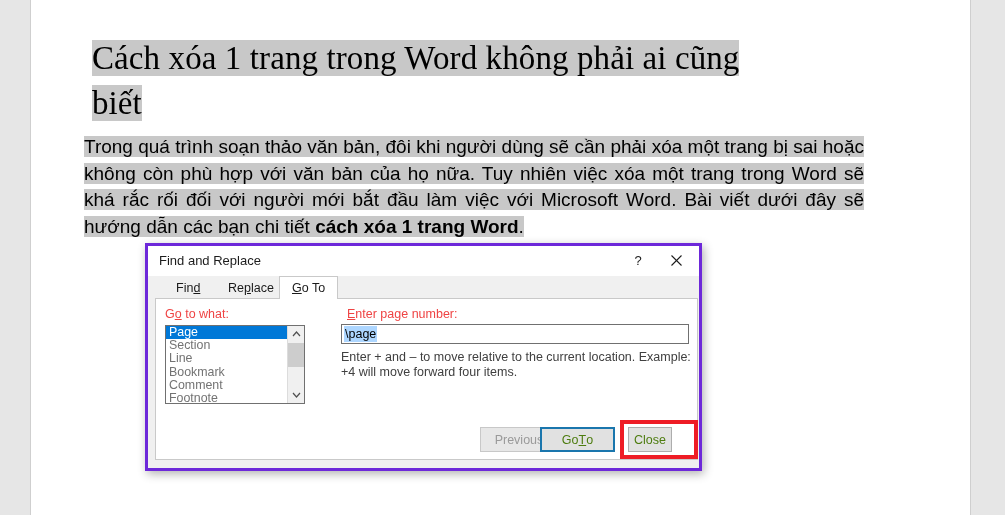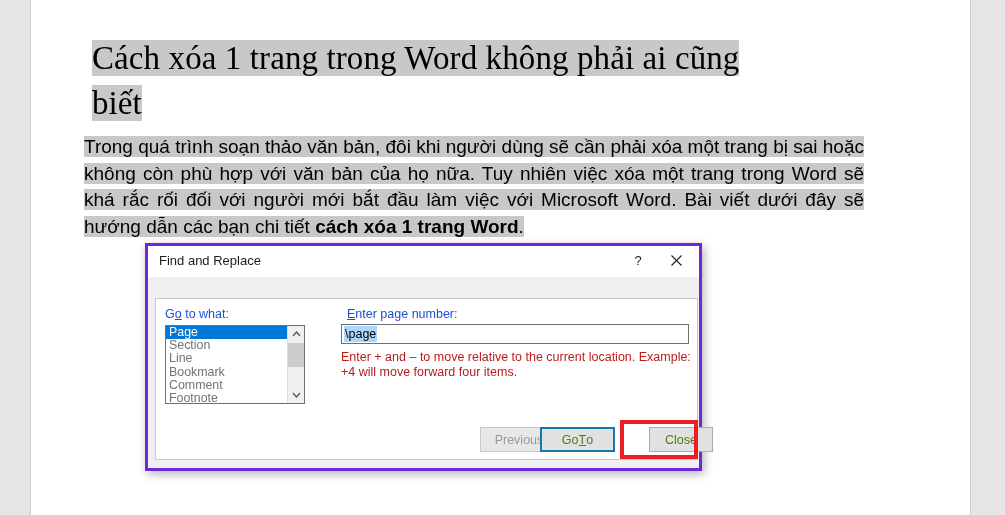--- a/index.html
+++ b/index.html
@@ -155,21 +155,21 @@
     width: 543px;
     height: 162px;
     background: #ffffff;
     border: 1px solid #c9c9c9;
     box-sizing: border-box;
   }
 
   .field-label {
     position: absolute;
     font-size: 12.5px;
-    color: #1d4ed8;
+    color: #ef4444;
   }
   .ul { text-decoration: underline; }
 
   #label-goto-what { left: 9px; top: 8px; }
   #label-page-number { left: 191px; top: 8px; }
 
   
   #listbox {
     position: absolute;
     left: 9px;
@@ -260,21 +260,21 @@
     padding: 0 1px;
     pointer-events: none;
   }
 
   #hint-text {
     position: absolute;
     left: 185px;
     top: 51px;
     width: 350px;
     font-size: 12.5px;
-    color: #b91c1c;
+    color: #404040;
     line-height: 15px;
   }
 
   
   .dlg-button {
     position: absolute;
     height: 25px;
     background: #e1e1e1;
     border: 1px solid #adadad;
     box-sizing: border-box;
@@ -297,22 +297,21 @@
   }
   #btn-goto {
     left: 384px;
     top: 128px;
     width: 75px;
     border: 2px solid #1a76ad;
   }
   #btn-close {
     left: 472px;
     top: 128px;
-    width: 64px;
-    margin-left: 21px;
+    width: 44px;
   }
   #red-highlight {
     position: absolute;
     left: 464px;
     top: 121px;
     width: 78px;
     height: 39px;
     border: 4px solid #ee1c25;
     box-sizing: border-box;
     pointer-events: none;
@@ -341,20 +340,25 @@
     <div id="dlg-title">Find and Replace</div>
     <div class="titlebar-btn" id="dlg-help-btn">?</div>
     <div class="titlebar-btn" id="dlg-close-btn">
       <svg width="13" height="13" viewBox="0 0 13 13" aria-hidden="true">
           <line x1="1.5" y1="1.5" x2="11.5" y2="11.5" stroke="#1c1c1c" stroke-width="1.1"></line>
           <line x1="11.5" y1="1.5" x2="1.5" y2="11.5" stroke="#1c1c1c" stroke-width="1.1"></line>
         </svg>
     </div>
   </div>
 
+  <div id="dlg-tabs">
+    <div class="tab" id="tab-find"><span>Fin</span><span class="ul">d</span><span></span></div>
+    <div class="tab" id="tab-replace"><span>Re</span><span class="ul">p</span><span>lace</span></div>
+    <div class="tab active" id="tab-goto"><span></span><span class="ul">G</span><span>o To</span></div>
+  </div>
 
   <div id="dlg-panel">
 
     <div class="field-label" id="label-goto-what"><span>G</span><span class="ul">o</span><span> to what:</span></div>
 
     <div id="listbox">
       <div id="listbox-items">
         <div class="list-item selected">Page</div>
         <div class="list-item">Section</div>
         <div class="list-item">Line</div>

